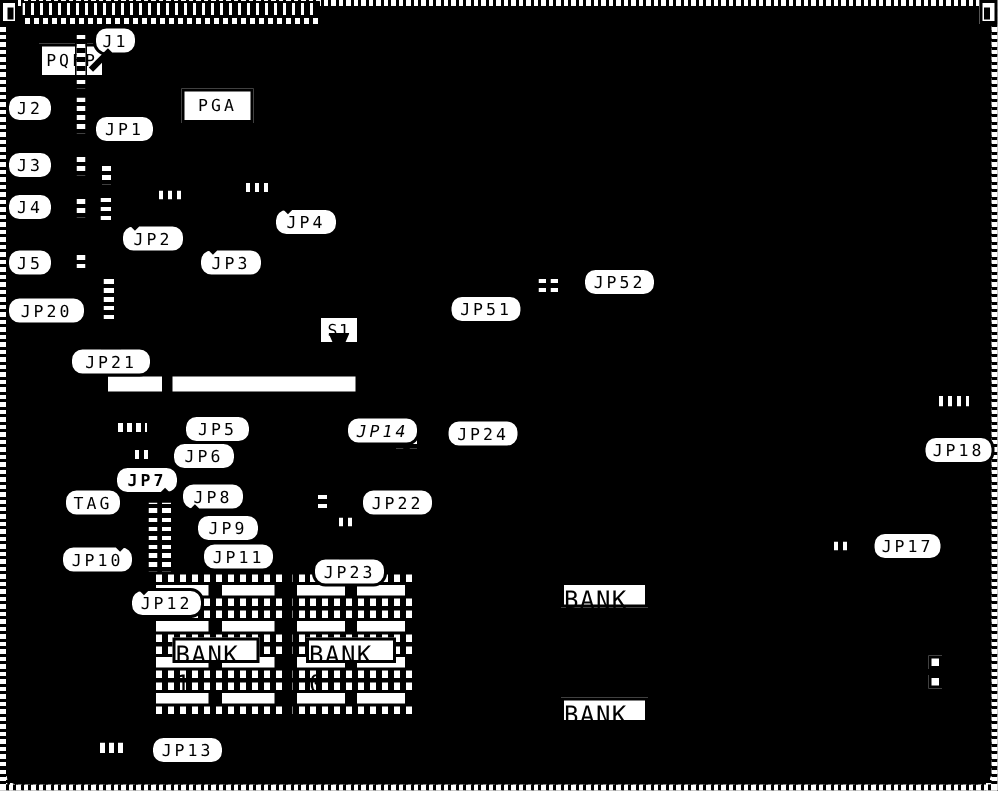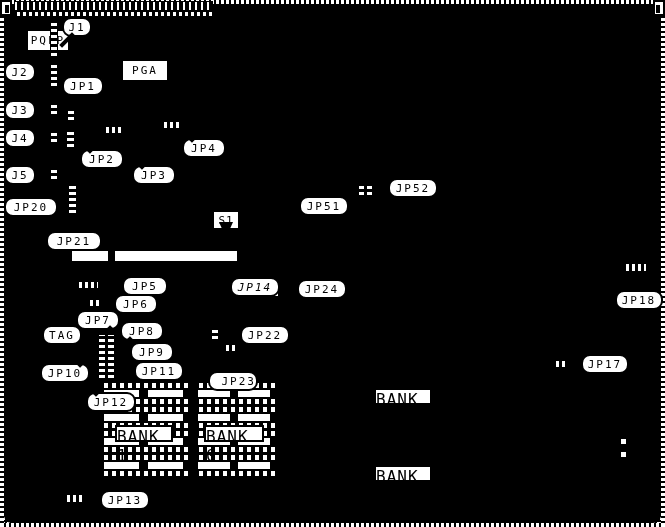--- a/index.html
+++ b/index.html
@@ -163,21 +163,21 @@
       <span>S1</span>
     </div>
     <div class="callout" style="left: 122px; top: 276px; width: 46px; height: 20px;">
       <div class="tail tail-l"></div>
       <span>JP5</span>
     </div>
     <div class="callout" style="left: 114px; top: 294px; width: 44px; height: 20px;">
       <div class="tail tail-l"></div>
       <span>JP6</span>
     </div>
-    <div class="callout" style="left: 76px; top: 310px; width: 44px; height: 20px;">
+    <div class="callout" style="left: 76px; top: 310px; width: 44px; height: 20px; font-weight: bold;">
       <div class="tail tail-br"></div>
       <span>JP7</span>
     </div>
     <div class="callout" style="left: 42px; top: 325px; width: 40px; height: 20px;">
       <span>TAG</span>
     </div>
     <div class="callout" style="left: 120px; top: 321px; width: 44px; height: 20px;">
       <div class="tail tail-bl"></div>
       <span>JP8</span>
     </div>
@@ -202,21 +202,21 @@
       <span>JP13</span>
     </div>
     <div class="callout" style="left: 230px; top: 277px; width: 50px; height: 20px; font-style: italic;">
       <div class="tail tail-r"></div>
       <span>JP14</span>
     </div>
     <div class="callout" style="left: 240px; top: 325px; width: 50px; height: 20px;">
       <div class="tail tail-l"></div>
       <span>JP22</span>
     </div>
-    <div class="callout" style="left: 208px; top: 371px; width: 50px; height: 20px; justify-content: flex-end;">
+    <div class="callout" style="left: 208px; top: 371px; width: 50px; height: 20px;">
       <div class="tail tail-t"></div>
       <span>JP23</span>
     </div>
     <div class="callout" style="left: 297px; top: 279px; width: 50px; height: 20px;">
       <div class="tail tail-l"></div>
       <span>JP24</span>
     </div>
     <div class="callout" style="left: 299px; top: 196px; width: 50px; height: 20px;">
       <div class="tail tail-r"></div>
       <span>JP51</span>

